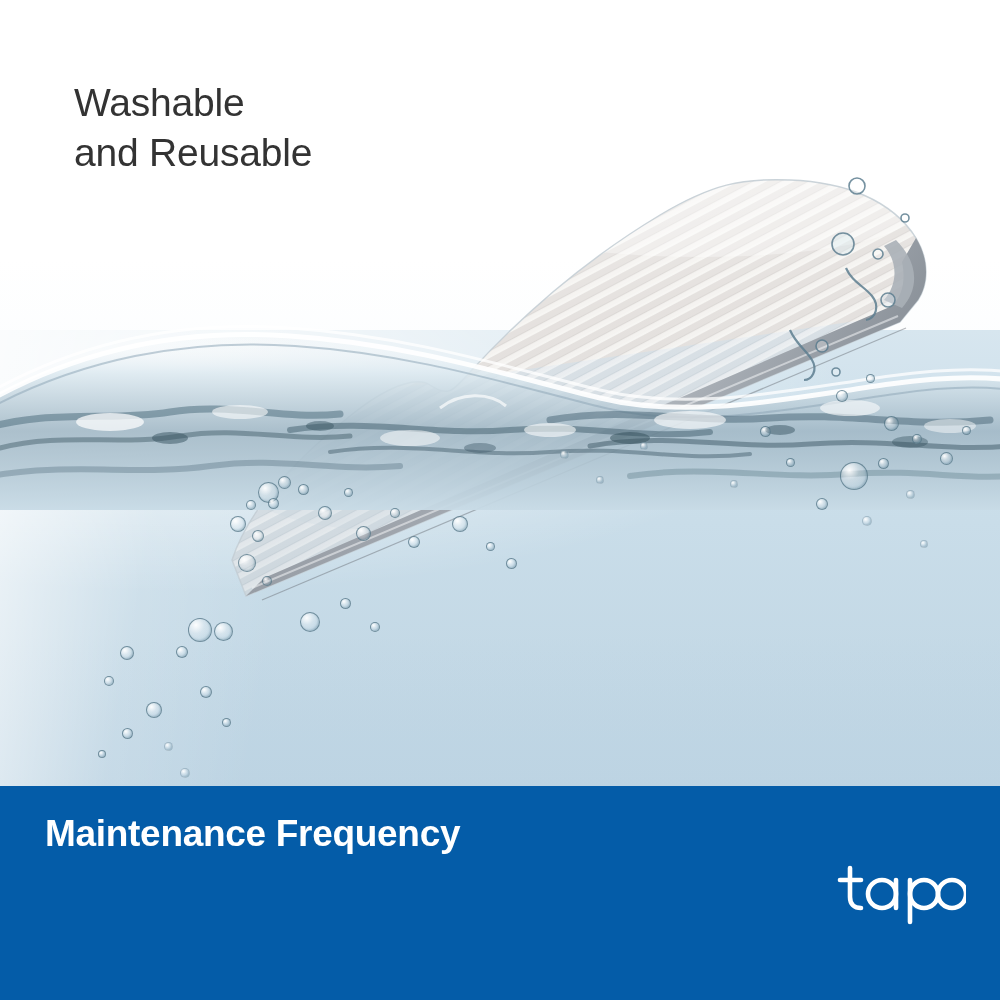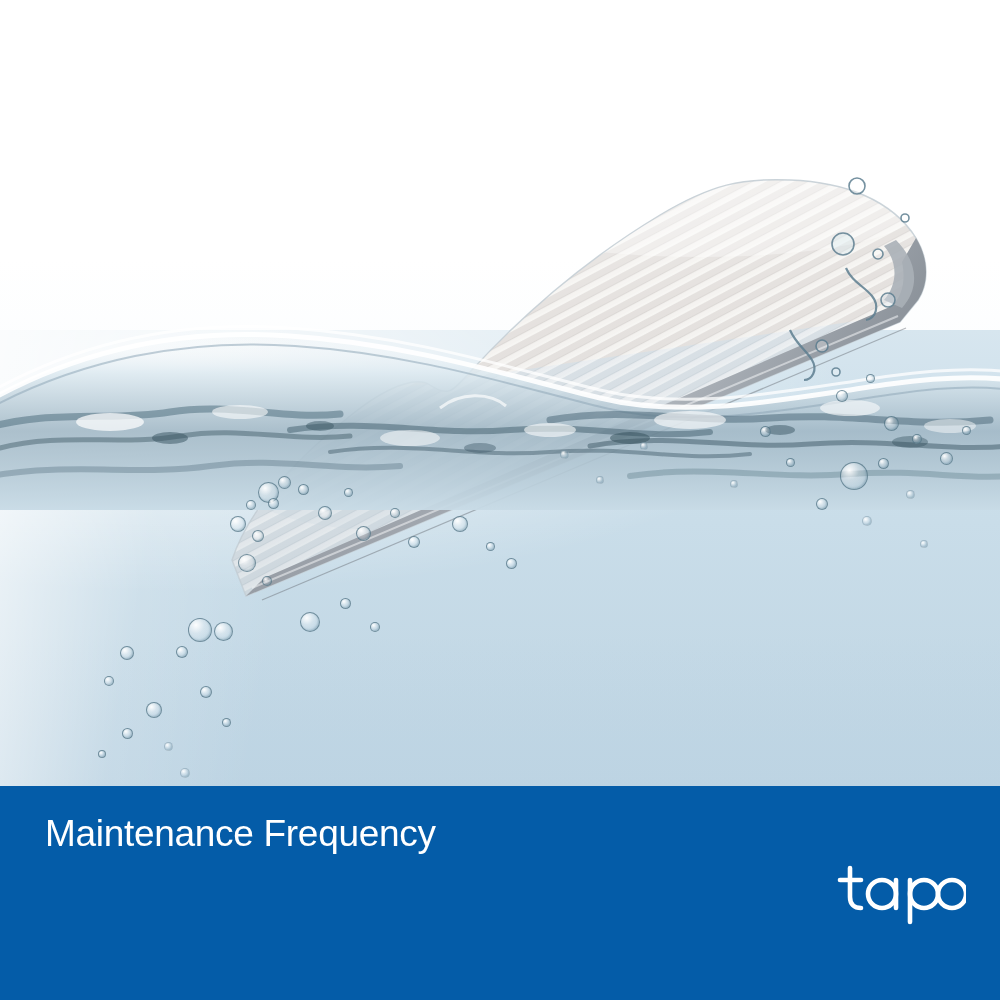--- a/index.html
+++ b/index.html
@@ -117,21 +117,21 @@
     width:1000px;
     height:214px;
     background:#045CA8;
   }
   .banner-title{
     position:absolute;
     left:45px;
     top:27px;
     color:#ffffff;
     font-size:37px;
-    font-weight:400;
+    font-weight:700;
     letter-spacing:-0.3px;
     white-space:nowrap;
   }
   .banner-body{
     position:absolute;
     left:45px;
     top:88px;
     width:610px;
     color:#eaf2fa;
     font-size:28px;
@@ -376,20 +376,22 @@
     <div class="bub sm" style="left:786px; top:128px; width:7px;  height:7px;"></div>
     <div class="bub faint" style="left:730px; top:150px; width:6px;  height:6px;"></div>
     <div class="bub" style="left:940px; top:122px; width:11px; height:11px;"></div>
     <div class="bub sm" style="left:962px; top:96px;  width:7px;  height:7px;"></div>
     <div class="bub faint" style="left:920px; top:210px; width:6px;  height:6px;"></div>
     <div class="bub faint" style="left:560px; top:120px; width:7px;  height:7px;"></div>
     <div class="bub faint" style="left:596px; top:146px; width:6px;  height:6px;"></div>
     <div class="bub faint" style="left:640px; top:112px; width:6px;  height:6px;"></div>
   </div>
 
+  <div class="headline">Washable
+and Reusable</div>
 
   <div class="banner">
     <div class="banner-title">Maintenance Frequency</div>
   </div>
 
   <div class="logo">
     <svg width="130" height="66" viewBox="0 0 130 66" xmlns="http://www.w3.org/2000/svg" fill="none" stroke="#ffffff" stroke-width="4.6" stroke-linecap="round">
 
       <path d="M14,6 L14,35 C14,42 18,46 25,46"></path>
       <path d="M4,18 L25,18"></path>

